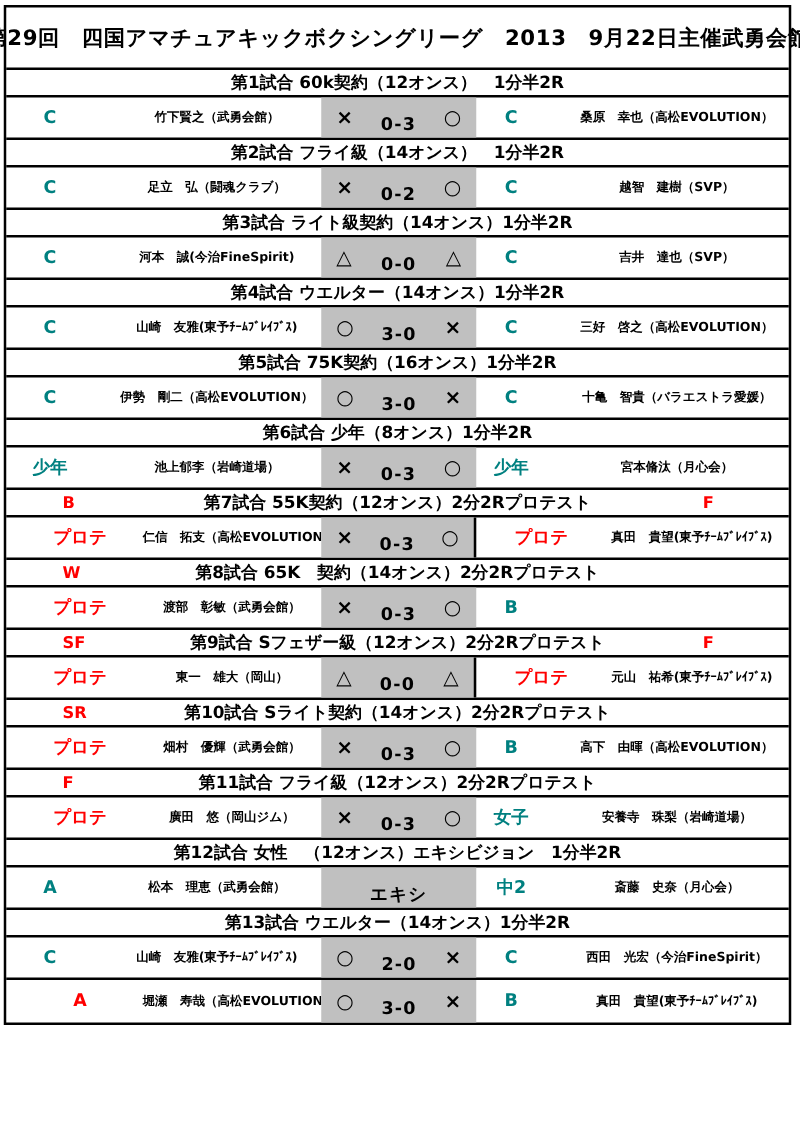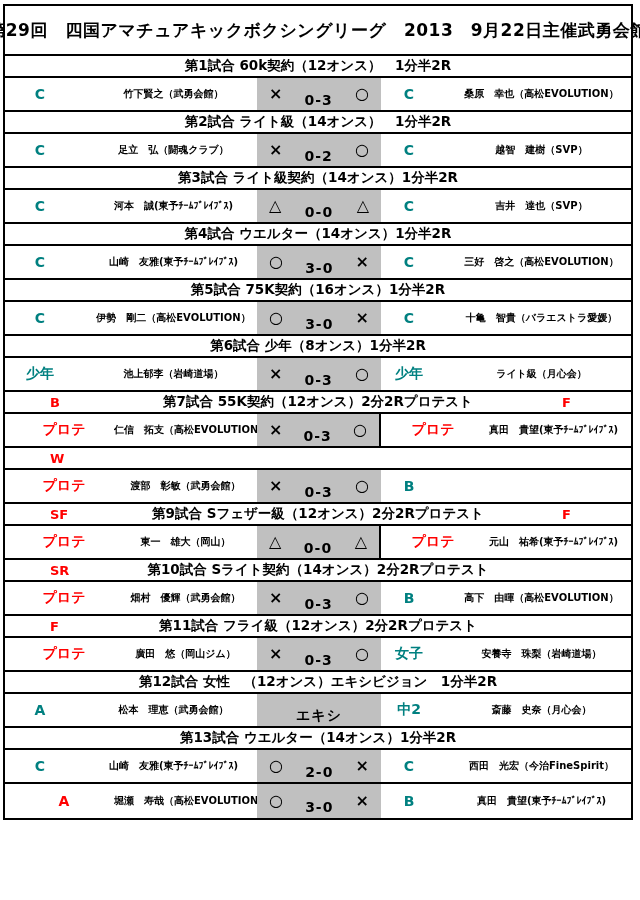--- a/index.html
+++ b/index.html
@@ -64,21 +64,21 @@
         <span class="scr">0-3</span>
         <span class="sym">○</span>
       </div>
       <div class="cell fright">
         <span class="badge teal">C</span>
         <span class="fname">桑原　幸也（高松EVOLUTION）</span>
       </div>
     </div>
     <div class="mrow header-row">
       <span class="ctag l"></span>
-      <span>第2試合 ライト級（14オンス）　1分半2R</span>
+      <span>第2試合 フライ級（14オンス）　1分半2R</span>
       <span class="ctag r"></span>
     </div>
     <div class="mrow fight-row">
       <div class="cell fleft">
         <span class="badge teal">C</span>
         <span class="fname">足立　弘（闘魂クラブ）</span>
       </div>
       <div class="cell score">
         <span class="sym">×</span>
         <span class="scr">0-2</span>
@@ -90,21 +90,21 @@
       </div>
     </div>
     <div class="mrow header-row">
       <span class="ctag l"></span>
       <span>第3試合 ライト級契約（14オンス）1分半2R</span>
       <span class="ctag r"></span>
     </div>
     <div class="mrow fight-row">
       <div class="cell fleft">
         <span class="badge teal">C</span>
-        <span class="fname">河本　誠(東予ﾁｰﾑﾌﾞﾚｲﾌﾞｽ)</span>
+        <span class="fname">河本　誠(今治FineSpirit)</span>
       </div>
       <div class="cell score">
         <span class="sym">△</span>
         <span class="scr">0-0</span>
         <span class="sym">△</span>
       </div>
       <div class="cell fright">
         <span class="badge teal">C</span>
         <span class="fname">吉井　達也（SVP）</span>
       </div>
@@ -159,21 +159,21 @@
         <span class="badge teal">少年</span>
         <span class="fname">池上郁李（岩崎道場）</span>
       </div>
       <div class="cell score">
         <span class="sym">×</span>
         <span class="scr">0-3</span>
         <span class="sym">○</span>
       </div>
       <div class="cell fright">
         <span class="badge teal">少年</span>
-        <span class="fname">ライト級（月心会）</span>
+        <span class="fname">宮本脩汰（月心会）</span>
       </div>
     </div>
     <div class="mrow header-row">
       <span class="ctag l">B</span>
       <span>第7試合 55K契約（12オンス）2分2Rプロテスト</span>
       <span class="ctag r">F</span>
     </div>
     <div class="mrow fight-row">
       <div class="cell fleft">
         <span class="badge red">プロテ</span>
@@ -184,20 +184,21 @@
         <span class="scr">0-3</span>
         <span class="sym">○</span>
       </div>
       <div class="cell fright">
         <span class="badge red">プロテ</span>
         <span class="fname">真田　貴望(東予ﾁｰﾑﾌﾞﾚｲﾌﾞｽ)</span>
       </div>
     </div>
     <div class="mrow header-row">
       <span class="ctag l">W</span>
+      <span>第8試合 65K　契約（14オンス）2分2Rプロテスト</span>
       <span class="ctag r"></span>
     </div>
     <div class="mrow fight-row">
       <div class="cell fleft">
         <span class="badge red">プロテ</span>
         <span class="fname">渡部　彰敏（武勇会館）</span>
       </div>
       <div class="cell score">
         <span class="sym">×</span>
         <span class="scr">0-3</span>

